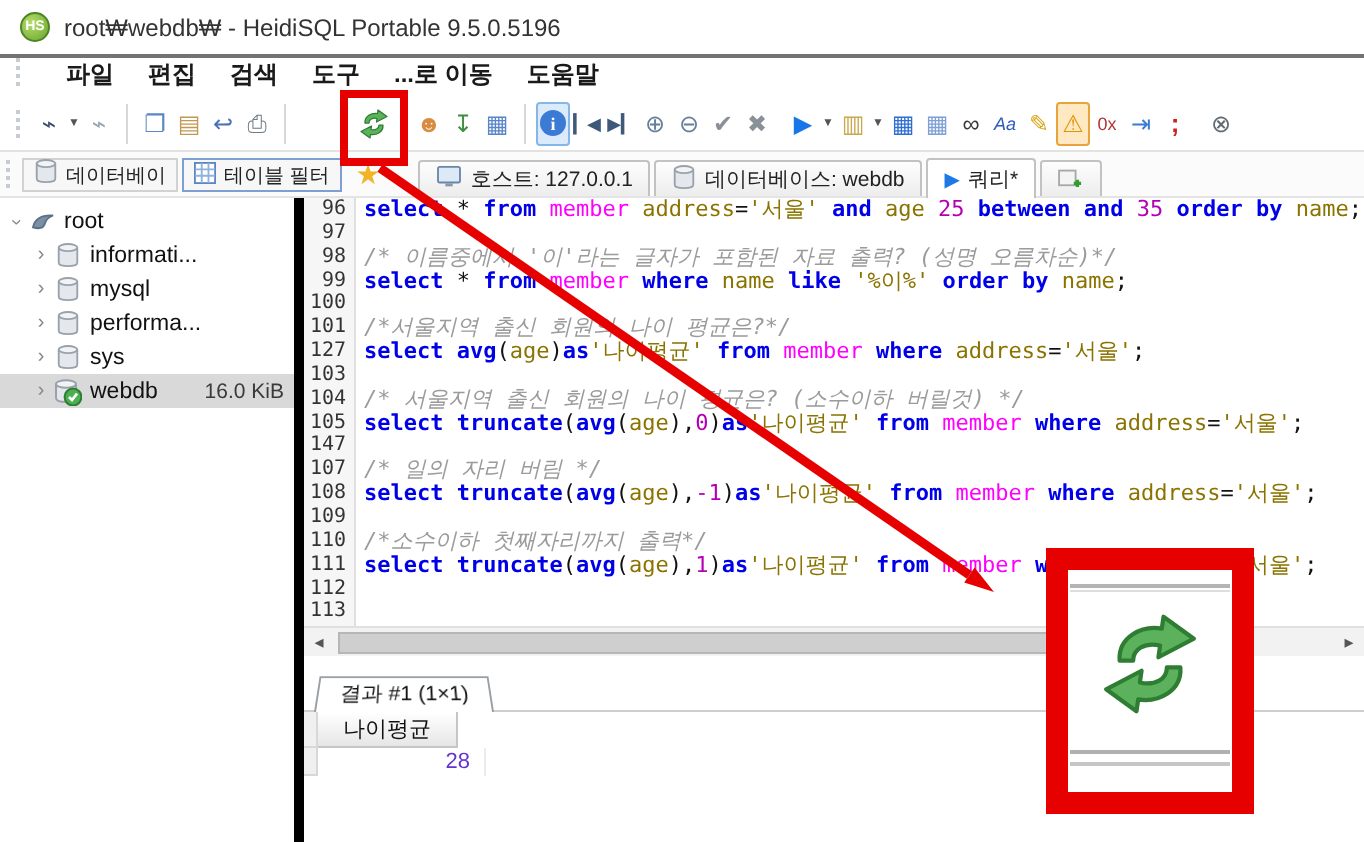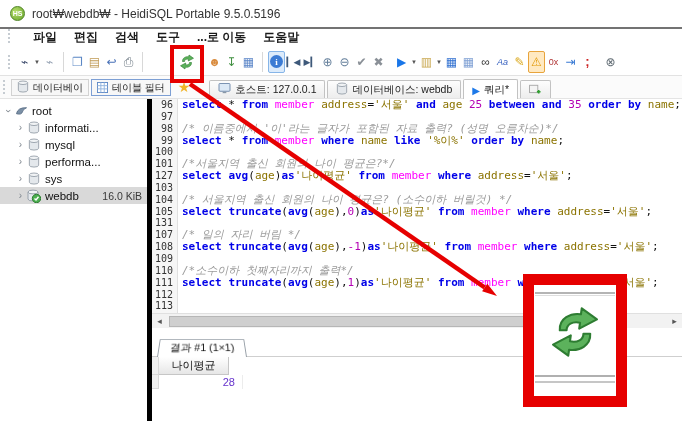--- a/index.html
+++ b/index.html
@@ -345,21 +345,21 @@
           </div>
           <div class="code-line">
             <span class="ln">104</span>
             <span class="lc"><span class="tok-cm">/* 서울지역 출신 회원의 나이 평균은? (소수이하 버릴것) */</span></span>
           </div>
           <div class="code-line">
             <span class="ln">105</span>
             <span class="lc"><span class="tok-kw">select</span><span class="tok-pl"> </span><span class="tok-kw">truncate</span><span class="tok-pl">(</span><span class="tok-kw">avg</span><span class="tok-pl">(</span><span class="tok-id">age</span><span class="tok-pl">),</span><span class="tok-nu">0</span><span class="tok-pl">)</span><span class="tok-kw">as</span><span class="tok-st">'나이평균'</span><span class="tok-pl"> </span><span class="tok-kw">from</span><span class="tok-pl"> </span><span class="tok-tb">member</span><span class="tok-pl"> </span><span class="tok-kw">where</span><span class="tok-pl"> </span><span class="tok-id">address</span><span class="tok-pl">=</span><span class="tok-st">'서울'</span><span class="tok-pl">;</span></span>
           </div>
           <div class="code-line">
-            <span class="ln">131</span>
+            <span class="ln">147</span>
             <span class="lc"></span>
           </div>
           <div class="code-line">
             <span class="ln">107</span>
             <span class="lc"><span class="tok-cm">/* 일의 자리 버림 */</span></span>
           </div>
           <div class="code-line">
             <span class="ln">108</span>
             <span class="lc"><span class="tok-kw">select</span><span class="tok-pl"> </span><span class="tok-kw">truncate</span><span class="tok-pl">(</span><span class="tok-kw">avg</span><span class="tok-pl">(</span><span class="tok-id">age</span><span class="tok-pl">),</span><span class="tok-nu">-1</span><span class="tok-pl">)</span><span class="tok-kw">as</span><span class="tok-st">'나이평균'</span><span class="tok-pl"> </span><span class="tok-kw">from</span><span class="tok-pl"> </span><span class="tok-tb">member</span><span class="tok-pl"> </span><span class="tok-kw">where</span><span class="tok-pl"> </span><span class="tok-id">address</span><span class="tok-pl">=</span><span class="tok-st">'서울'</span><span class="tok-pl">;</span></span>
           </div>

